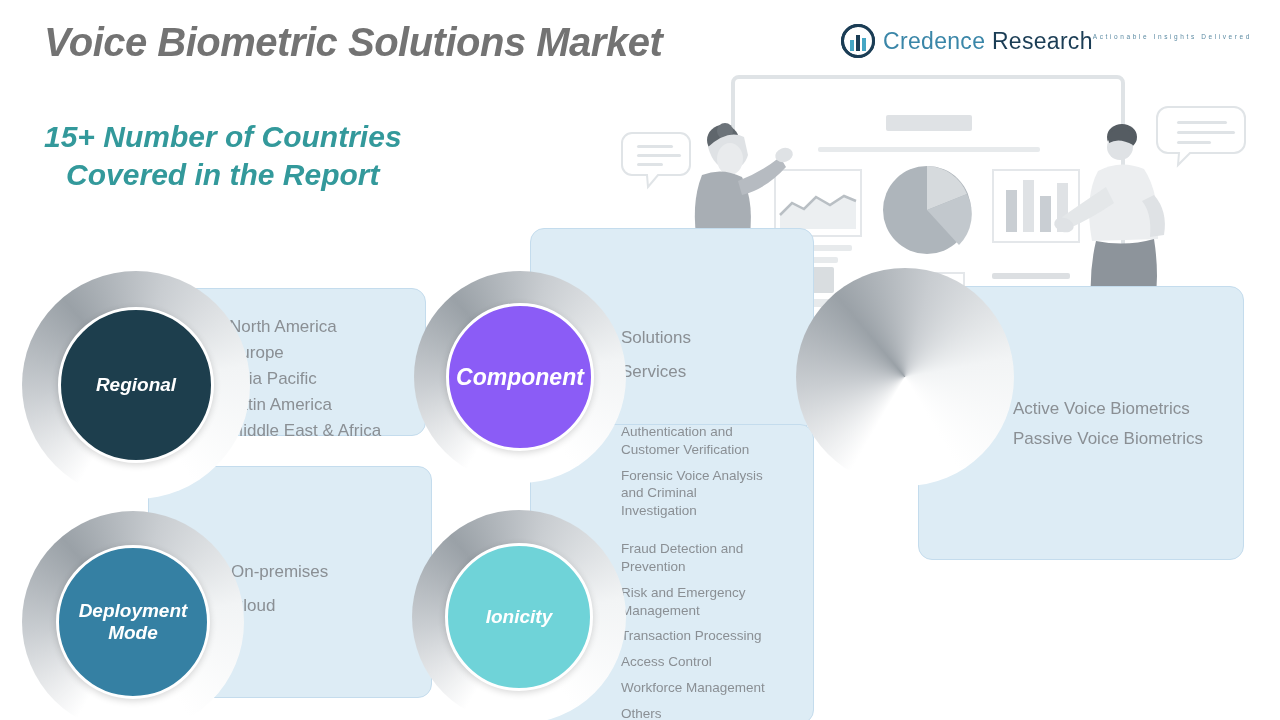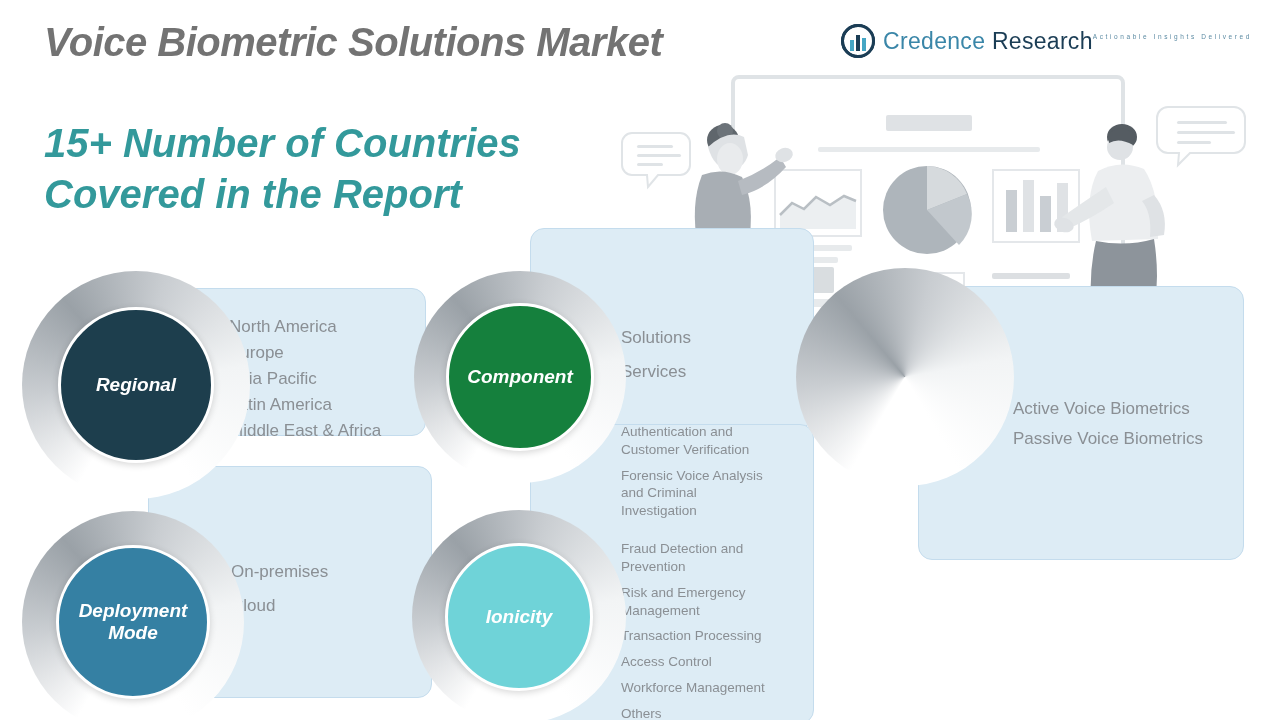--- a/index.html
+++ b/index.html
@@ -27,26 +27,27 @@
     font-weight: bold;
     font-style: italic;
     color: #737373;
     letter-spacing: -0.5px;
     white-space: nowrap;
   }
   #subtitle {
     position: absolute;
     left: 44px;
     top: 118px;
-    font-size: 40px;
+    font-size: 30px;
     font-weight: bold;
     font-style: italic;
     color: #33999b;
     line-height: 1.28;
     white-space: pre-line;
+    text-align: center;
   }
 
   
   #logo {
     position: absolute;
     right: 28px;
     top: 24px;
     display: flex;
     align-items: center;
     gap: 8px;
@@ -309,21 +310,21 @@
   </div>
 
   <div class="node" style="left:22px; top:511px; width:222px; height:222px;">
     <div class="halo" style="width:222px; height:222px;"></div>
     <div class="disc" style="left:34px; top:34px; width:154px; height:154px; background:#3580a3; font-size:19px;">Deployment
 Mode</div>
   </div>
 
   <div class="node" style="left:414px; top:271px; width:212px; height:212px;">
     <div class="halo" style="width:212px; height:212px;"></div>
-    <div class="disc" style="left:32px; top:32px; width:148px; height:148px; background:#15803d; font-size:19px;">Component</div>
+    <div class="disc" style="left:32px; top:32px; width:148px; height:148px; background:#8b5cf6; font-size:23px;">Component</div>
   </div>
 
   <div class="node" style="left:412px; top:510px; width:214px; height:214px;">
     <div class="halo" style="width:214px; height:214px;"></div>
     <div class="disc" style="left:33px; top:33px; width:148px; height:148px; background:#6fd3d8; font-size:19px;">Ionicity</div>
   </div>
 
   <div class="node" style="left:796px; top:268px; width:218px; height:218px;">
     <div class="halo" style="width:218px; height:218px;"></div>
   </div>

